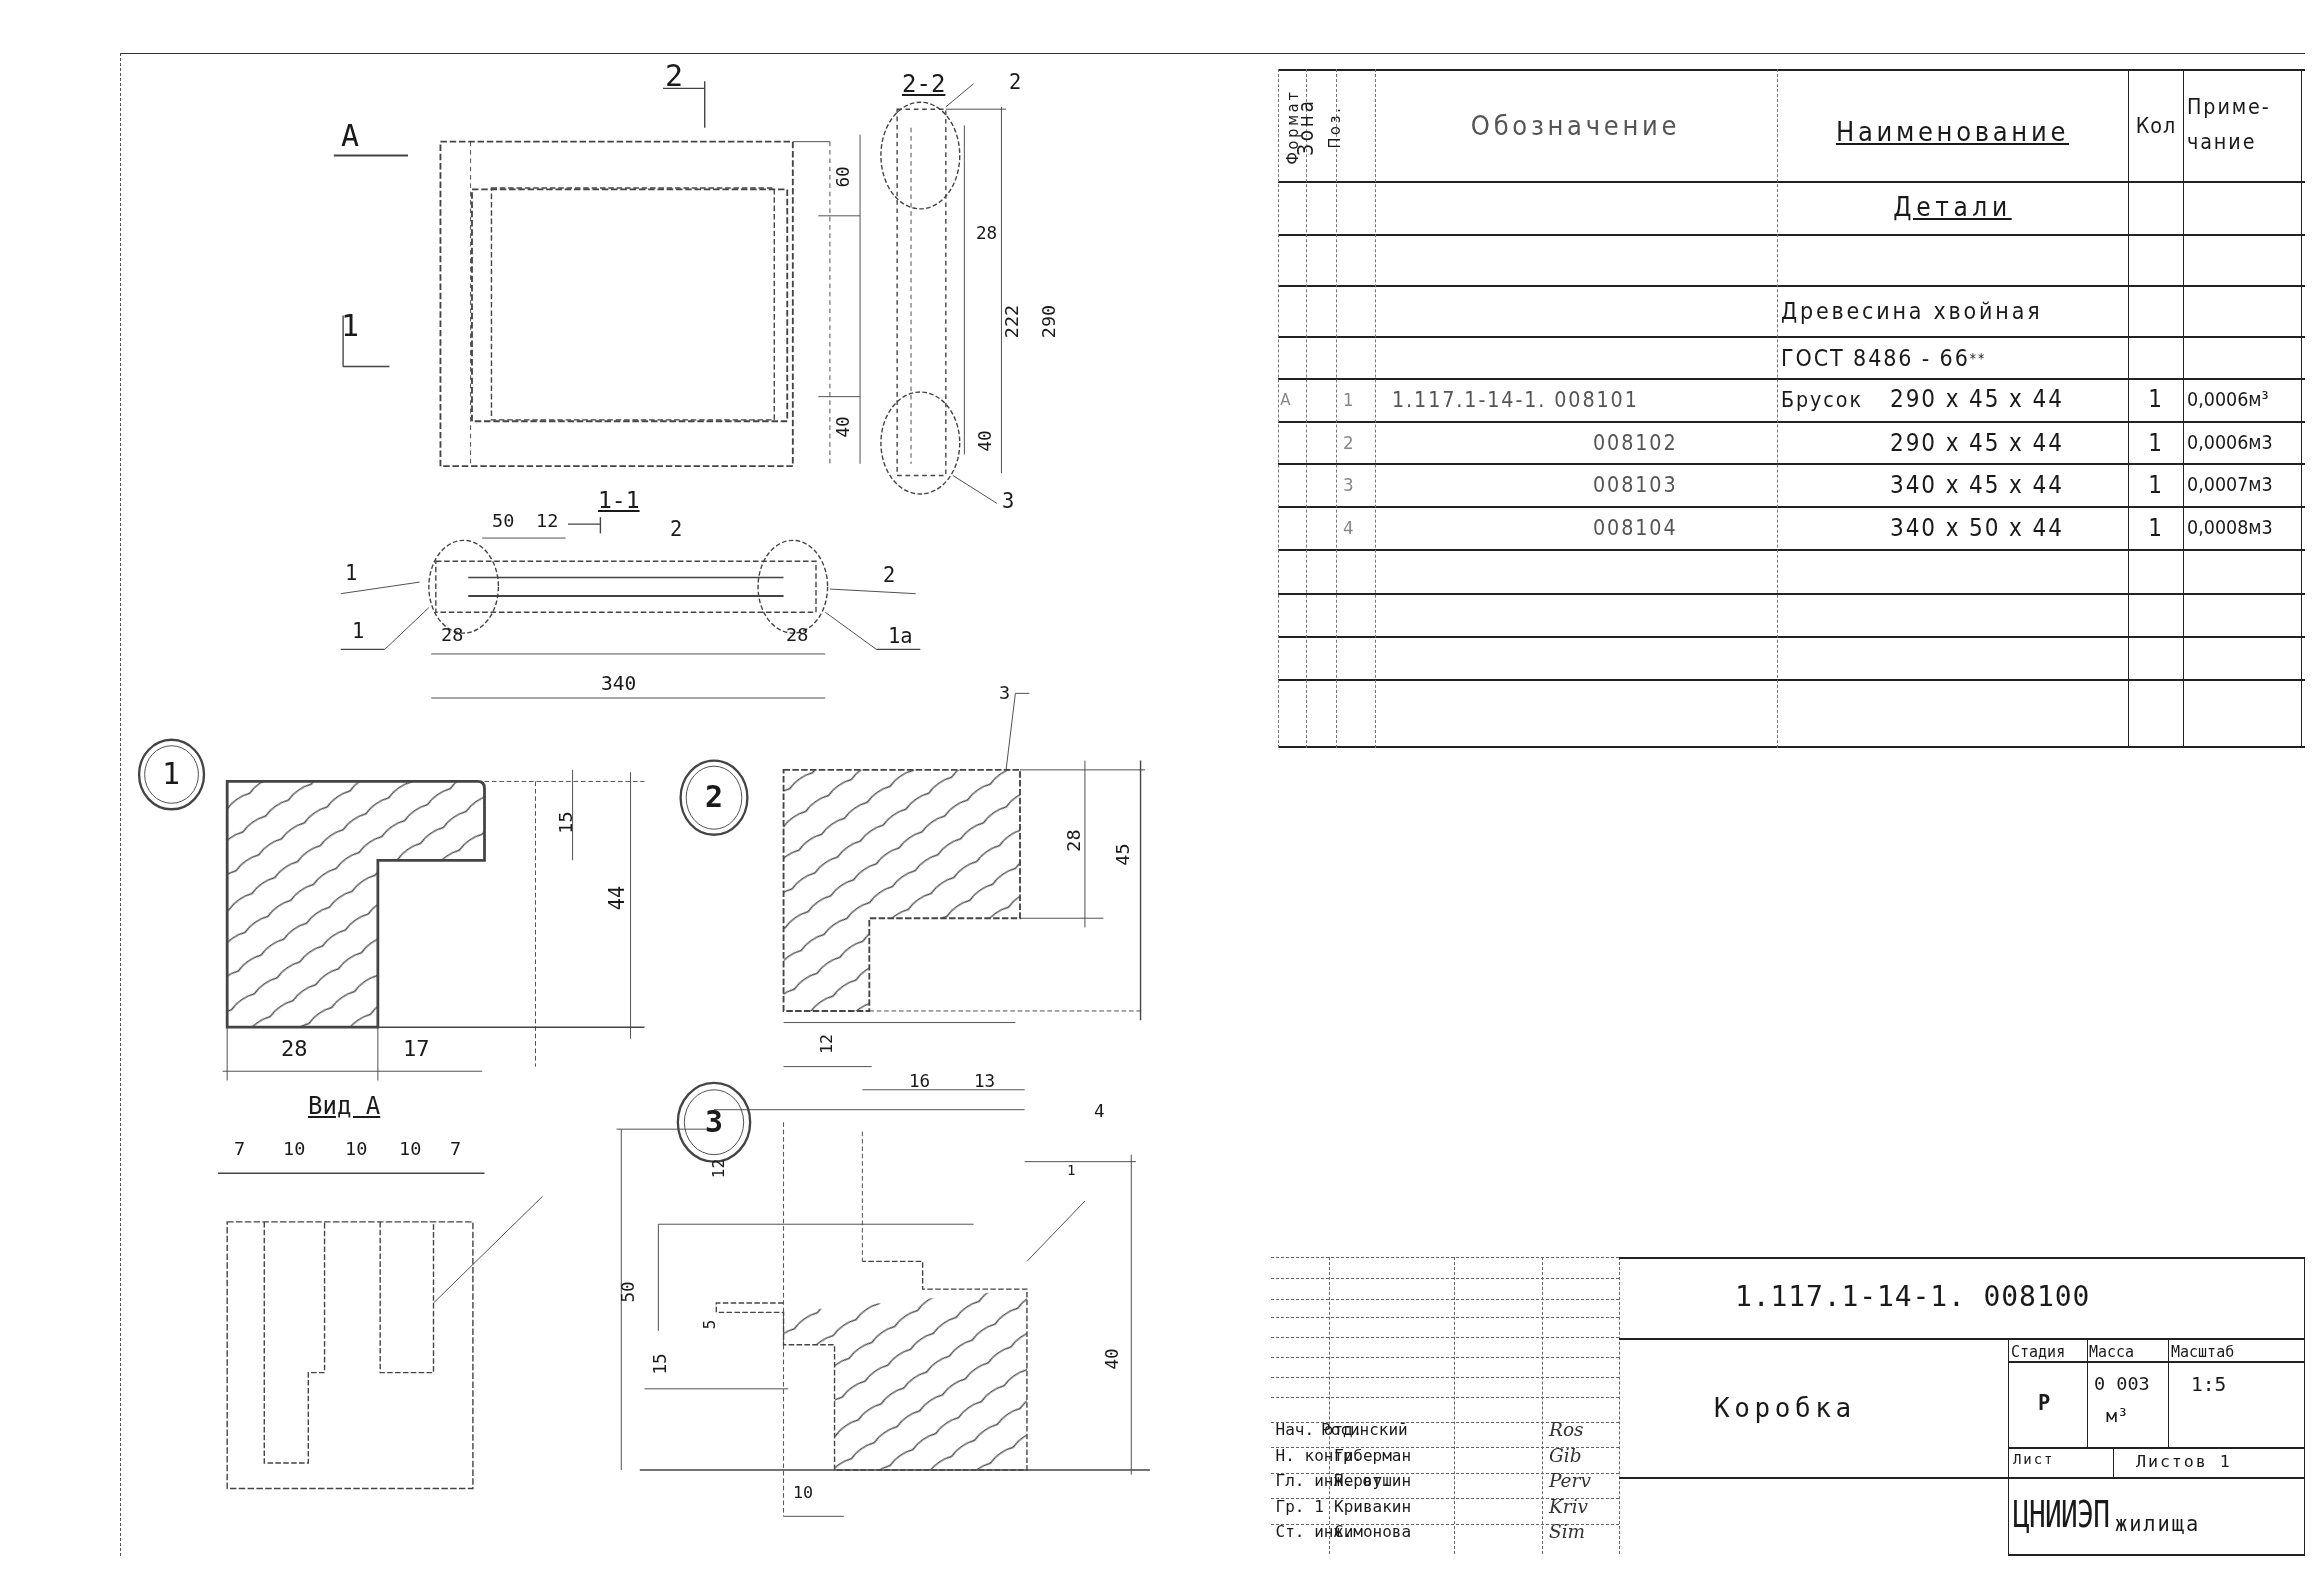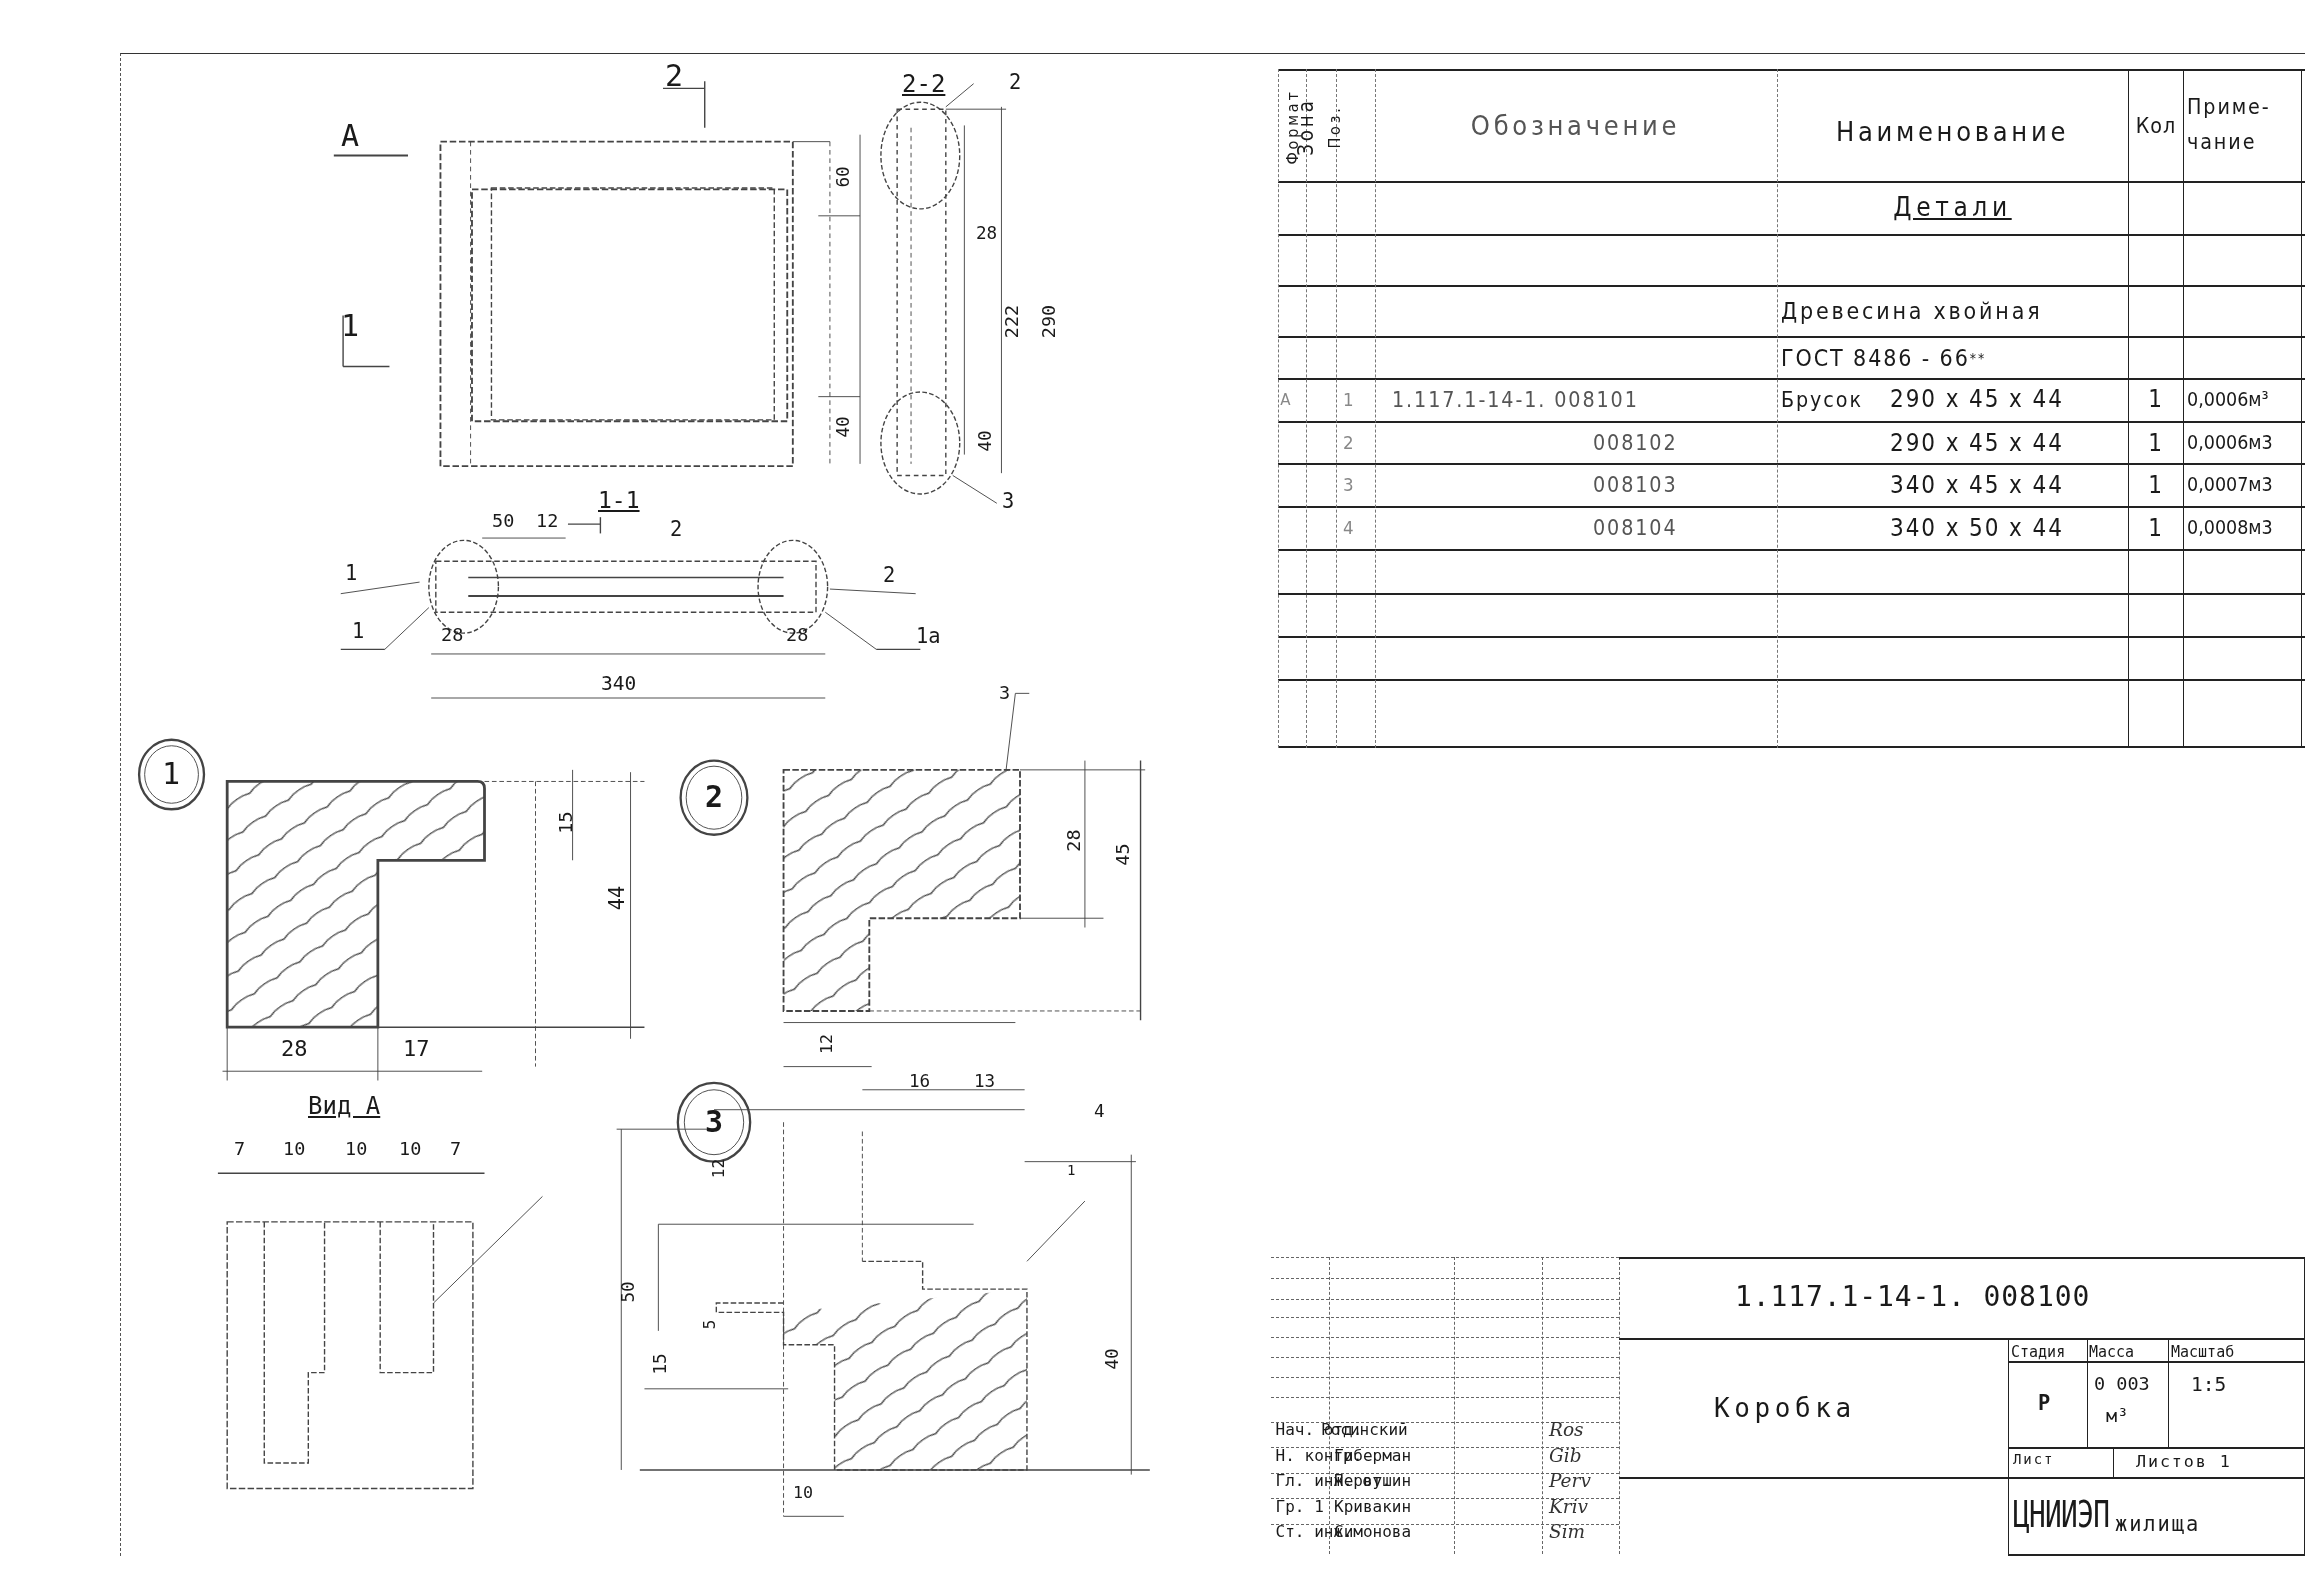--- a/index.html
+++ b/index.html
@@ -155,21 +155,21 @@
 <div class="t" style="left:598px;top:487px;font-size:23px;text-decoration:underline;">1-1</div>
 <div class="t" style="left:670px;top:517px;font-size:20.4px;">2</div>
 <div class="t" style="left:492px;top:510px;font-size:18.5px;">50</div>
 <div class="t" style="left:536px;top:510px;font-size:18.5px;">12</div>
 <div class="t" style="left:441px;top:624px;font-size:18.5px;">28</div>
 <div class="t" style="left:786px;top:624px;font-size:18.5px;">28</div>
 <div class="t" style="left:601px;top:672px;font-size:19.5px;">340</div>
 <div class="t" style="left:345px;top:561px;font-size:20.4px;">1</div>
 <div class="t" style="left:352px;top:619px;font-size:20.4px;">1</div>
 <div class="t" style="left:883px;top:563px;font-size:20.4px;">2</div>
-<div class="t" style="left:888px;top:624px;font-size:20.4px;margin-left:28px;">1а</div>
+<div class="t" style="left:888px;top:624px;font-size:20.4px;">1а</div>
 
 <div class="t" style="left:162px;top:756px;font-size:30px;">1</div>
 <div class="t" style="left:705px;top:779px;font-size:30px;font-weight:bold;">2</div>
 <div class="t" style="left:705px;top:1104px;font-size:30px;font-weight:bold;">3</div>
 
 <div class="t" style="left:281px;top:1036px;font-size:22px;">28</div>
 <div class="t" style="left:403px;top:1036px;font-size:22px;">17</div>
 <div class="t" style="left:554px;top:812px;font-size:18.5px;transform:rotate(-90deg);">15</div>
 <div class="t" style="left:605px;top:886px;font-size:20.4px;transform:rotate(-90deg);">44</div>
 
@@ -217,21 +217,21 @@
   <div class="vd" style="left:97px;height:679px;"></div>
   <div class="vd" style="left:499px;height:679px;"></div>
   <div class="vl" style="left:850px;height:679px;"></div>
   <div class="vl" style="left:905px;height:679px;"></div>
   <div class="vl" style="left:1023px;height:679px;"></div>
 
   <div class="cell rot" style="left:-28px;top:44px;width:83px;height:28px;justify-content:center;">Формат</div>
   <div class="cell rot" style="left:-14px;top:44px;width:83px;height:28px;justify-content:center;font-size:20.4px;">Зона</div>
   <div class="cell rot" style="left:14px;top:44px;width:83px;height:28px;justify-content:center;">Поз.</div>
   <div class="cell hdr" style="left:97px;top:0;width:401px;height:112px;justify-content:center;color:#555;">Обозначение</div>
-  <div class="cell hdr" style="left:499px;top:0;width:351px;height:124px;justify-content:center;">Наименование</div>
+  <div class="cell hdr" style="left:499px;top:0;width:351px;height:124px;justify-content:center;text-decoration:underline;">Наименование</div>
   <div class="cell hdr" style="left:850px;top:0;width:56px;height:112px;justify-content:center;font-size:21.3px;letter-spacing:0.9px;">Кол</div>
   <div class="cell" style="left:909px;top:21px;width:114px;height:32px;font-size:21.3px;">Приме-</div>
   <div class="cell" style="left:909px;top:56px;width:114px;height:32px;font-size:21.3px;">чание</div>
 
   <div class="cell" style="left:499px;top:112px;width:351px;height:52px;justify-content:center;text-decoration:underline;font-size:26px;letter-spacing:4.6px;">Детали</div>
   <div class="cell" style="left:503px;top:216px;width:343px;height:51px;font-size:23px;letter-spacing:2.8px;">Древесина хвойная</div>
   <div class="cell" style="left:503px;top:267px;width:325px;height:43px;font-size:23px;">
       <span>ГОСТ 8486 - 66</span>
       <sup style="font-size:14px;">**</sup>
     </div>

